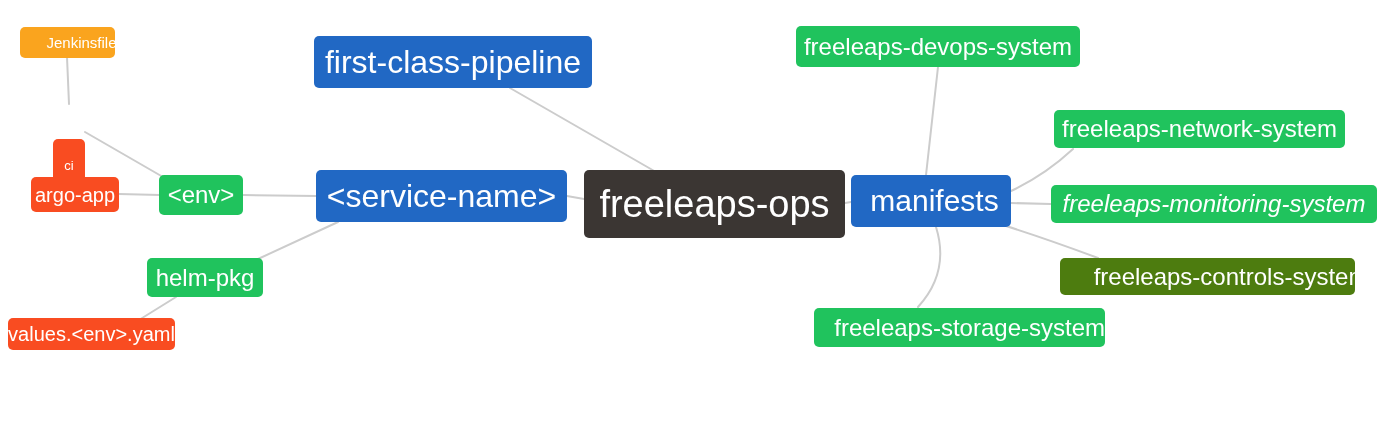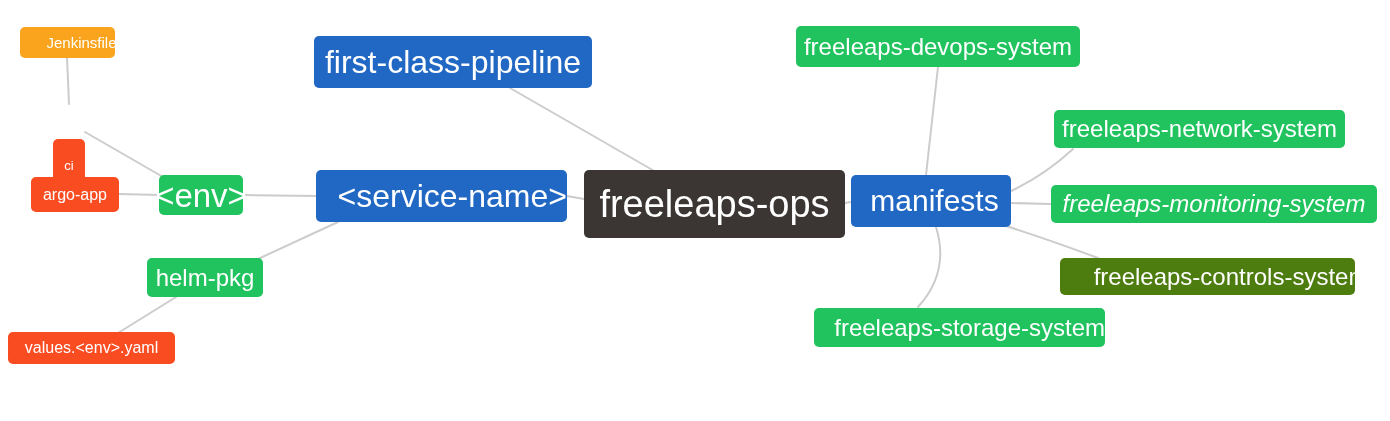--- a/index.html
+++ b/index.html
@@ -31,24 +31,24 @@
     color: #ffffff;
     border-radius: 5px;
     white-space: nowrap;
     box-sizing: border-box;
     cursor: pointer;
     line-height: 1;
   }
   
   .n-jenkinsfile   { left: 20px;  top: 27px;  width: 95px;  height: 31px; font-size: 15px; padding-left: 28px; }
   .n-ci            { left: 53px;  top: 103px; width: 32px;  height: 52px; font-size: 13px; margin-top: 36px; }
-  .n-argo-app      { left: 31px;  top: 177px; width: 88px;  height: 35px; font-size: 16px; }
-  .n-env           { left: 159px; top: 175px; width: 84px;  height: 40px; font-size: 33px; }
+  .n-argo-app      { left: 31px;  top: 177px; width: 88px;  height: 35px; font-size: 20px; }
+  .n-env           { left: 159px; top: 175px; width: 84px;  height: 40px; font-size: 24px; }
   .n-helm-pkg      { left: 147px; top: 258px; width: 116px; height: 39px; font-size: 24px; }
-  .n-values        { left: 8px;   top: 332px; width: 167px; height: 32px; font-size: 16px; }
+  .n-values        { left: 8px;   top: 318px; width: 167px; height: 32px; font-size: 20px; }
   .n-pipeline      { left: 314px; top: 36px;  width: 278px; height: 52px; font-size: 32px; }
   .n-service       { left: 316px; top: 170px; width: 251px; height: 52px; font-size: 32px; }
   .n-ops           { left: 584px; top: 170px; width: 261px; height: 68px; font-size: 38px; }
   .n-manifests     { left: 851px; top: 175px; width: 160px; height: 52px; font-size: 30px; padding-left: 7px; }
   .n-devops        { left: 796px; top: 26px;  width: 284px; height: 41px; font-size: 24px; }
   .n-network       { left: 1054px;top: 110px; width: 291px; height: 38px; font-size: 24px; }
   .n-monitoring    { left: 1051px;top: 185px; width: 326px; height: 38px; font-size: 24px; font-style: italic; }
   .n-controls      { left: 1060px;top: 258px; width: 295px; height: 37px; font-size: 24px; }
   .n-storage       { left: 814px; top: 308px; width: 291px; height: 39px; font-size: 24px; justify-content: flex-end; }
 </style>
@@ -90,21 +90,21 @@
   </div>
   <div class="node n-helm-pkg" style="background: rgb(32, 195, 93);">
     <span>helm-pkg</span>
   </div>
   <div class="node n-values" style="background: rgb(249, 76, 33);">
     <span>values.&lt;env&gt;.yaml</span>
   </div>
   <div class="node n-pipeline" style="background: rgb(33, 104, 196);">
     <span>first-class-pipeline</span>
   </div>
-  <div class="node n-service" style="background: rgb(33, 104, 196); justify-content: flex-end;">
+  <div class="node n-service" style="background: rgb(33, 104, 196);">
     <span>&lt;service-name&gt;</span>
   </div>
   <div class="node n-ops" style="background: rgb(59, 54, 51);">
     <span>freeleaps-ops</span>
   </div>
   <div class="node n-manifests" style="background: rgb(33, 104, 196);">
     <span>manifests</span>
   </div>
   <div class="node n-devops" style="background: rgb(32, 195, 93);">
     <span>freeleaps-devops-system</span>

